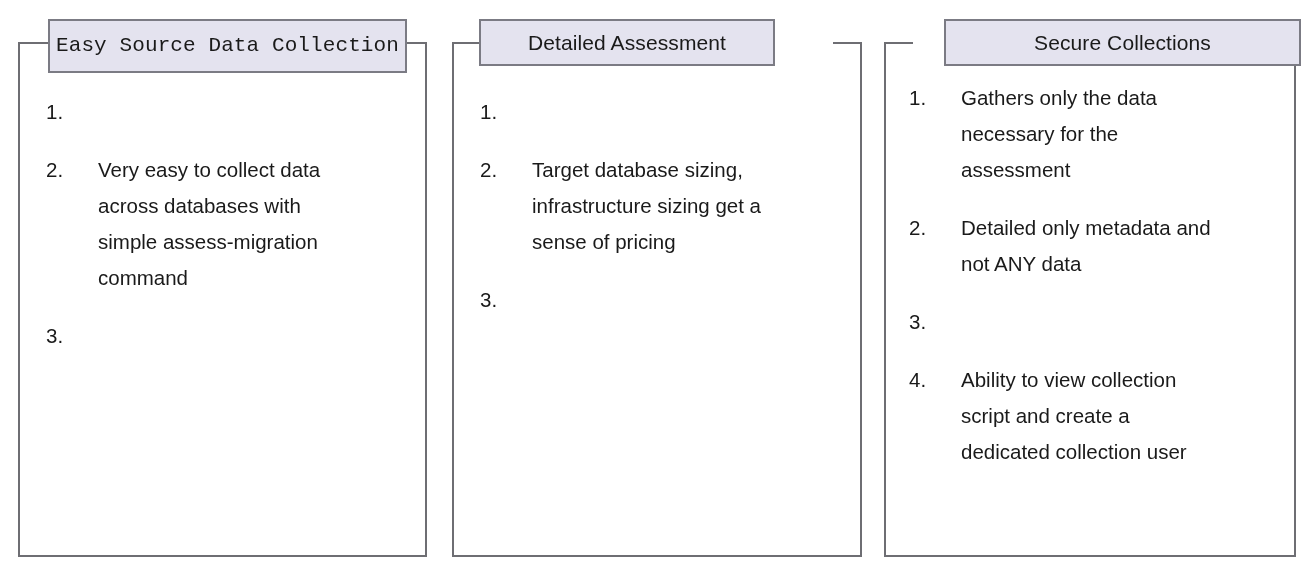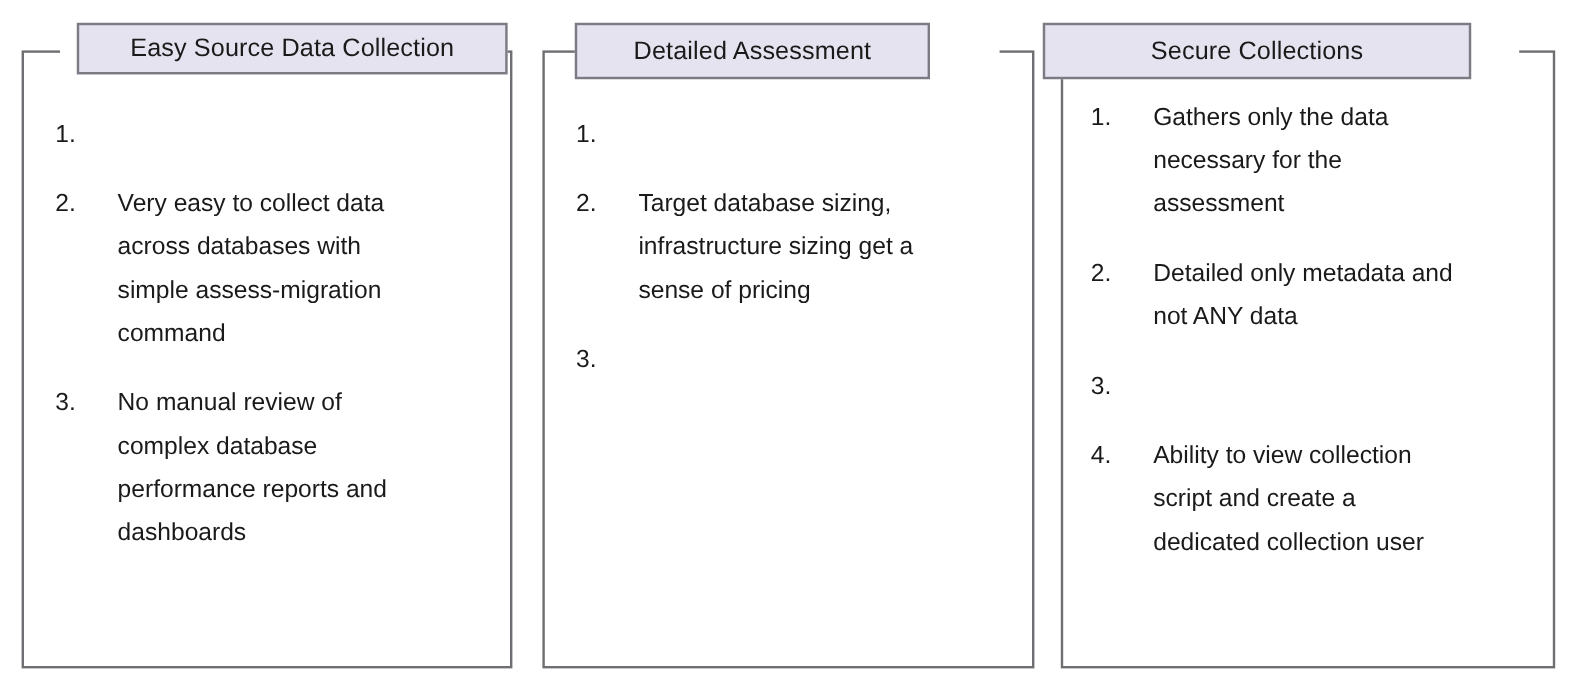--- a/index.html
+++ b/index.html
@@ -95,41 +95,37 @@
   }
 </style>
 </head>
 <body>
 
 <div id="canvas">
 
   <div class="panel">
     <div class="panel-frame" style="left:18px; top:42px; width:409px; height:515px;"></div>
     <div class="frame-gap" style="left:50px; top:38px; width:355px; height:8px; z-index:2;"></div>
-    <div class="panel-header" style="left:64px; top:19px; width:359px; height:43px;">
+    <div class="panel-header" style="left:48px; top:19px; width:359px; height:54px;font-family:Liberation Mono, monospace;">
       <span>Easy Source Data Collection</span>
     </div>
     <div class="panel-body" style="left:46px; top:94px; width:370px;">
       <ol class="items">
         <li class="item">
           <span class="item-num">1.</span>
         </li>
         <li class="item">
           <span class="item-num">2.</span>
           <span class="item-text">Very easy to collect data
 across databases with
 simple assess-migration
 command</span>
         </li>
         <li class="item">
           <span class="item-num">3.</span>
-          <span class="item-text">No manual review of
-complex database
-performance reports and
-dashboards</span>
         </li>
       </ol>
     </div>
   </div>
 
   <div class="panel">
     <div class="panel-frame" style="left:452px; top:42px; width:410px; height:515px;"></div>
     <div class="frame-gap" style="left:481px; top:38px; width:352px; height:8px; z-index:2;"></div>
     <div class="panel-header" style="left:479px; top:19px; width:296px; height:47px;">
       <span>Detailed Assessment</span>
@@ -148,21 +144,21 @@
         <li class="item">
           <span class="item-num">3.</span>
         </li>
       </ol>
     </div>
   </div>
 
   <div class="panel">
     <div class="panel-frame" style="left:884px; top:42px; width:412px; height:515px;"></div>
     <div class="frame-gap" style="left:913px; top:38px; width:353px; height:8px; z-index:2;"></div>
-    <div class="panel-header" style="left:869px; top:19px; width:357px; height:47px;">
+    <div class="panel-header" style="left:944px; top:19px; width:357px; height:47px;">
       <span>Secure Collections</span>
     </div>
     <div class="panel-body" style="left:909px; top:80px; width:375px;">
       <ol class="items">
         <li class="item">
           <span class="item-num">1.</span>
           <span class="item-text">Gathers only the data
 necessary for the
 assessment</span>
         </li>

